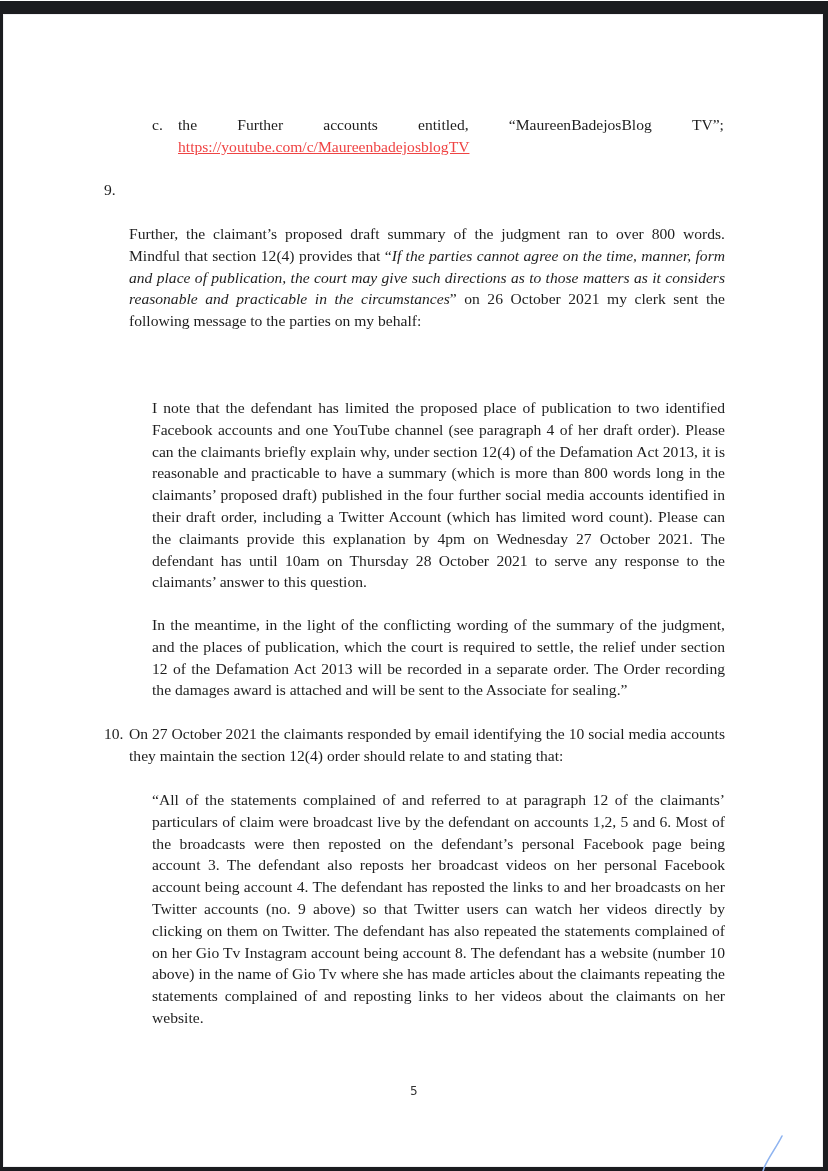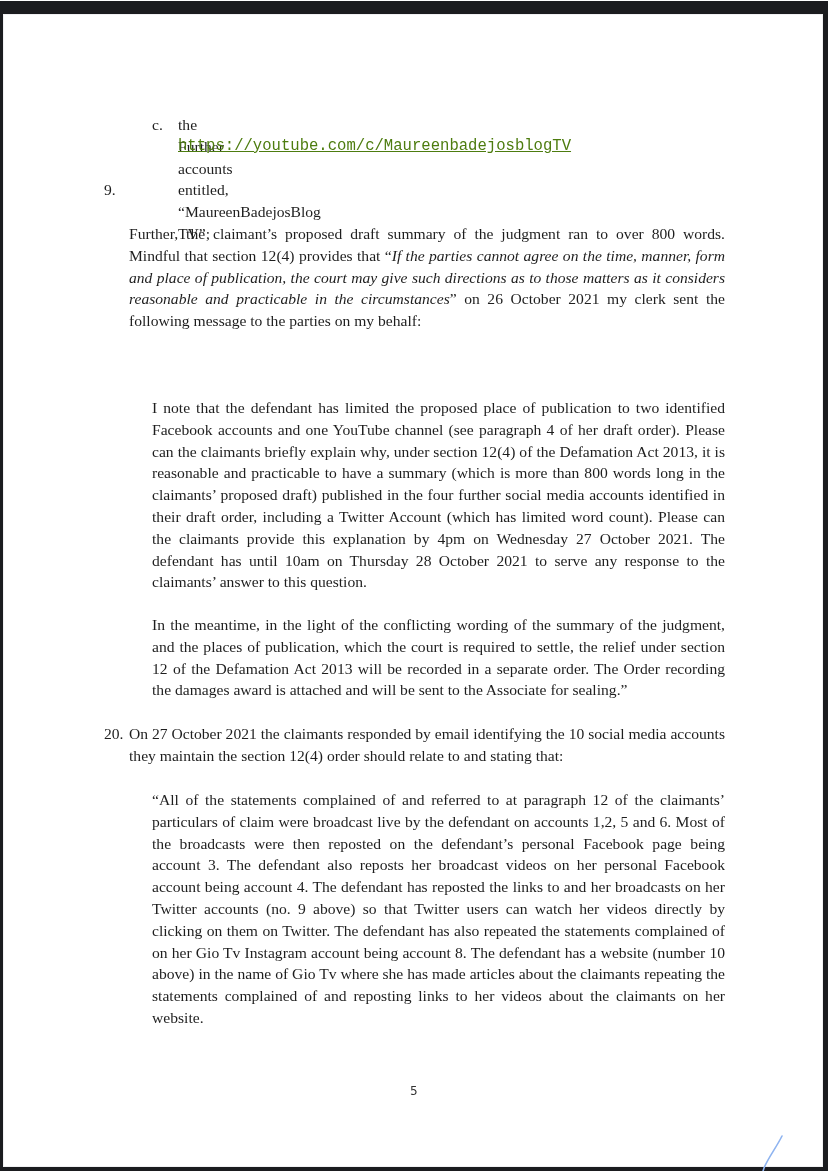--- a/index.html
+++ b/index.html
@@ -36,23 +36,22 @@
       position: absolute;
     }
     .justify {
       text-align: justify;
       text-align-last: left;
     }
     .num {
       position: absolute;
     }
     .link {
-      color: #4d7c0f;
+      color: #ef4444;
       text-decoration: underline;
-      font-family: Liberation Mono, monospace;
     }
     .it { font-style: italic; }
     .page-number {
       position: absolute;
       font-family: "DejaVu Sans", "Liberation Sans", sans-serif;
       font-size: 12px;
       color: #333;
     }
     .pen-mark {
       position: absolute;
@@ -61,39 +60,39 @@
     }
   </style>
 </head>
 <body>
 
 <div class="top-strip"></div>
 
 <div class="page">
 
   <div class="text num" style="left:149px; top:100px;">c.</div>
-  <div class="text" style="left:175px; top:100px; width:546px; display:flex; justify-content:space-between;flex-direction:column;">
+  <div class="text" style="left:175px; top:100px; width:546px; display:flex; justify-content:space-between;">
     <span>the</span>
     <span>Further</span>
     <span>accounts</span>
     <span>entitled,</span>
     <span>“MaureenBadejosBlog</span>
     <span>TV”;</span>
   </div>
   <a class="text link" style="left:175px; top:122px;">https://youtube.com/c/MaureenbadejosblogTV</a>
 
   <div class="text num" style="left:101px; top:165px;">9.</div>
   <div class="text justify" style="left:126px; top:165px; width:596px;margin-top:44px;">
     <span>Further, the claimant’s proposed draft summary of the judgment ran to over 800 words. Mindful that section 12(4) provides that “</span><span class="it">If the parties cannot agree on the time, manner, form and place of publication, the court may give such directions as to those matters as it considers reasonable and practicable in the circumstances</span><span>” on 26 October 2021 my clerk sent the following message to the parties on my behalf:</span>
   </div>
 
   <div class="text justify" style="left:149px; top:383px; width:573px;">I note that the defendant has limited the proposed place of publication to two identified Facebook accounts and one YouTube channel (see paragraph 4 of her draft order).  Please can the claimants briefly explain why, under section 12(4) of the Defamation Act 2013, it is reasonable and practicable to have a summary (which is more than 800 words long in the claimants’ proposed draft) published in the four further social media accounts identified in their draft order, including a Twitter Account (which has limited word count).  Please can the claimants provide this explanation by 4pm on Wednesday 27 October 2021.  The defendant has until 10am on Thursday 28 October 2021 to serve any response to the claimants’ answer to this question.</div>
   <div class="text justify" style="left:149px; top:600px; width:573px;">In the meantime, in the light of the conflicting wording of the summary of the judgment, and the places of publication, which the court is required to settle, the relief under section 12 of the Defamation Act 2013 will be recorded in a separate order.  The Order recording the damages award is attached and will be sent to the Associate for sealing.”</div>
 
-  <div class="text num" style="left:101px; top:709px;">20.</div>
+  <div class="text num" style="left:101px; top:709px;">10.</div>
   <div class="text justify" style="left:126px; top:709px; width:596px;">On 27 October 2021 the claimants responded by email identifying the 10 social media accounts they maintain the section 12(4) order should relate to and stating that:</div>
 
   <div class="text justify" style="left:149px; top:775px; width:573px;">“All of the statements complained of and referred to at paragraph 12 of the claimants’ particulars of claim were broadcast live by the defendant on accounts 1,2, 5 and 6. Most of the broadcasts were then reposted on the defendant’s personal Facebook page being account 3. The defendant also reposts her broadcast videos on her personal Facebook account being account 4. The defendant has reposted the links to and her broadcasts on her Twitter accounts (no. 9 above) so that Twitter users can watch her videos directly by clicking on them on Twitter. The defendant has also repeated the statements complained of on her Gio Tv Instagram account being account 8. The defendant has a website (number 10 above) in the name of Gio Tv where she has made articles about the claimants repeating the statements complained of and reposting links to her videos about the claimants on her website.</div>
 
   <div class="page-number" style="left:407px; top:1070px;">5</div>
 
   <svg class="pen-mark" width="30" height="50" viewBox="0 0 30 50">
     <path d="M24 2 C 18 14, 10 24, 6 34 C 4 40, 3 44, 2 50" stroke="#8fb4f0" stroke-width="1.6" fill="none" stroke-linecap="round"></path>
   </svg>
 </div>

